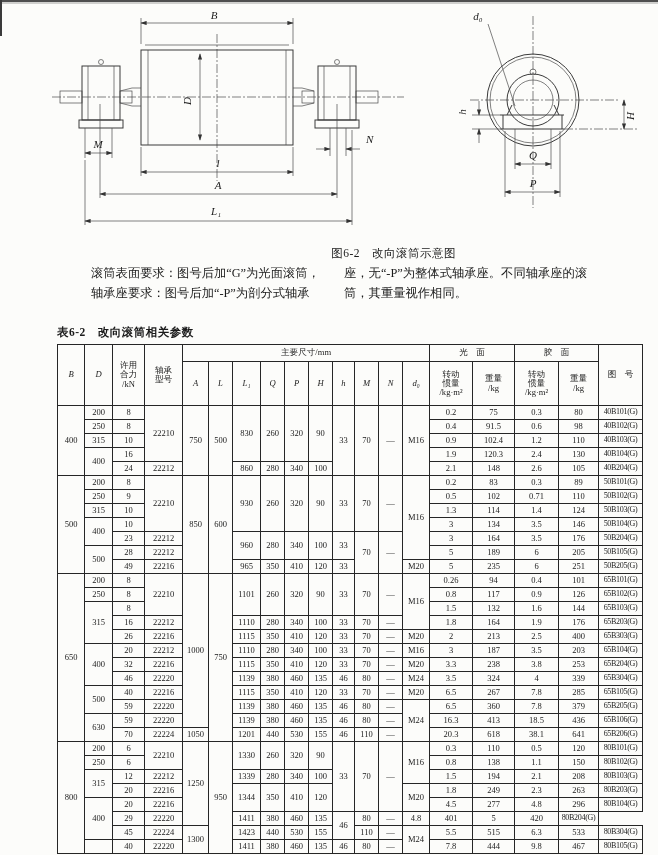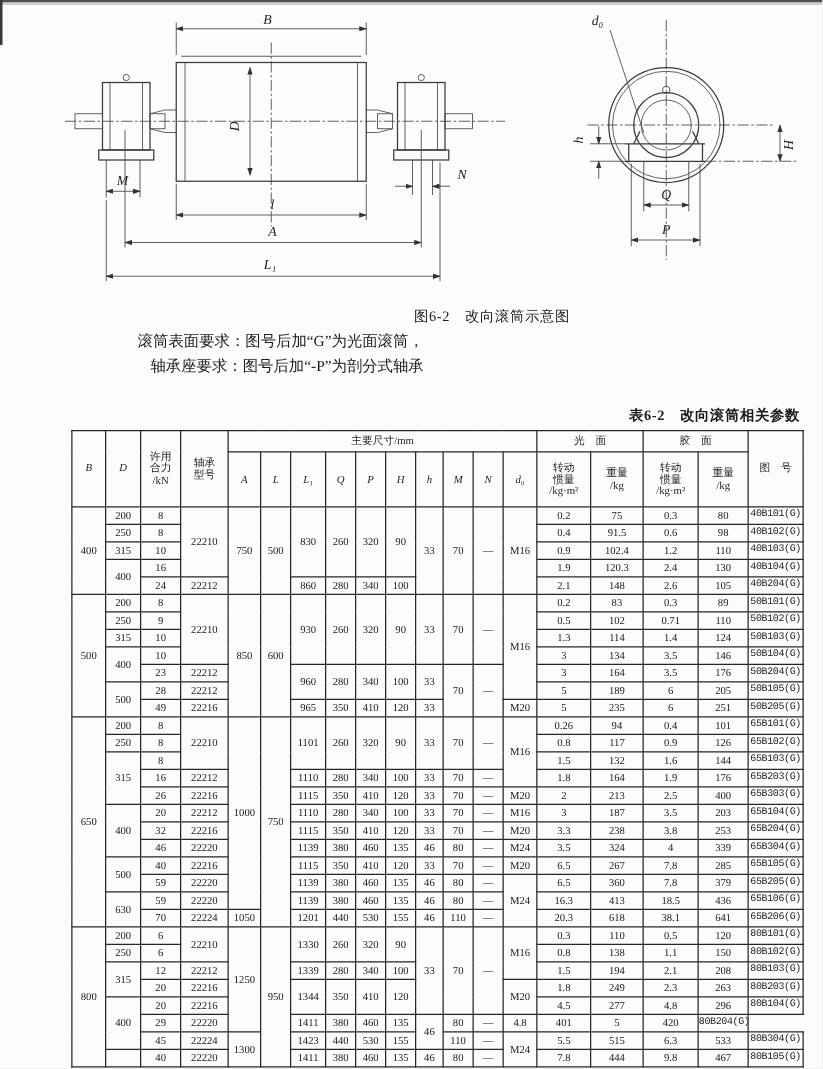--- a/index.html
+++ b/index.html
@@ -13,34 +13,34 @@
   .ln{stroke:#3a3a3a;stroke-width:1;fill:none;}
   .lnthin{stroke:#4a4a4a;stroke-width:0.7;fill:none;}
   .cl{stroke:#4a4a4a;stroke-width:0.7;fill:none;stroke-dasharray:9 2 2 2;}
   .dim-label{font-family:"Liberation Serif","DejaVu Serif",serif;font-style:italic;
              font-size:11px;fill:#222;}
 
   .caption{position:absolute;left:96px;top:246px;width:360px;text-align:right;
            font-size:11.5px;letter-spacing:0.5px;}
   .parL{position:absolute;left:57px;top:263px;width:282px;font-size:12.3px;line-height:20px;}
   .parR{position:absolute;left:344px;top:263px;width:300px;font-size:12.3px;line-height:20px;}
-  .indent{text-indent:34px;text-align:right;}
-  .tbl-title{position:absolute;left:57px;top:325px;width:583px;text-align:right;
+  .indent{text-indent:34px;}
+  .tbl-title{position:absolute;left:57px;top:325px;width:583px;text-align:left;
              font-weight:bold;font-size:11.5px;letter-spacing:0.5px;}
 
   table{position:absolute;left:57px;top:344px;width:584px;border-collapse:collapse;
         table-layout:fixed;}
   th,td{border:1px solid #262626;text-align:center;vertical-align:middle;padding:0;
         font-size:8.5px;line-height:1.05;overflow:hidden;
         font-family:"Liberation Serif","DejaVu Serif",serif;font-weight:normal;}
   th{font-size:8.6px;white-space:pre-line;}
   tbody tr{height:14px;}
   tbody tr:first-child{height:17px;}
   tbody tr:nth-child(2){height:44px;}
-  tbody tr:nth-child(n+3) td:last-child{font-size:8px;letter-spacing:-0.3px;font-family:Liberation Mono, monospace;}
+  tbody tr:nth-child(n+3) td:last-child{font-size:8px;letter-spacing:-0.3px;}
   .it{font-style:italic;}
 </style>
 </head>
 <body>
 
 <div class="page">
   <div class="topbar1"></div>
   <div class="topbar2"></div>
   <div class="leftmark"></div>
 
@@ -196,20 +196,24 @@
       <line class="lnthin" x1="53" y1="186" x2="108" y2="186" marker-start="url(#arE)" marker-end="url(#arE)"></line>
       <text class="dim-label" x="81" y="181" text-anchor="middle">P</text>
     </g>
   </svg>
 
   <div class="caption">图6-2　改向滚筒示意图</div>
 
   <div class="parL">
     <div class="indent">滚筒表面要求：图号后加“G”为光面滚筒，</div>
     <div class="indent">轴承座要求：图号后加“-P”为剖分式轴承</div>
+  </div>
+  <div class="parR">
+    <div>座，无“-P”为整体式轴承座。不同轴承座的滚</div>
+    <div>筒，其重量视作相同。</div>
   </div>
 
   <div class="tbl-title">表6-2　改向滚筒相关参数</div>
 
   <table>
       <colgroup>
         <col style="width: 27px;">
         <col style="width: 28px;">
         <col style="width: 32px;">
         <col style="width: 38px;">

